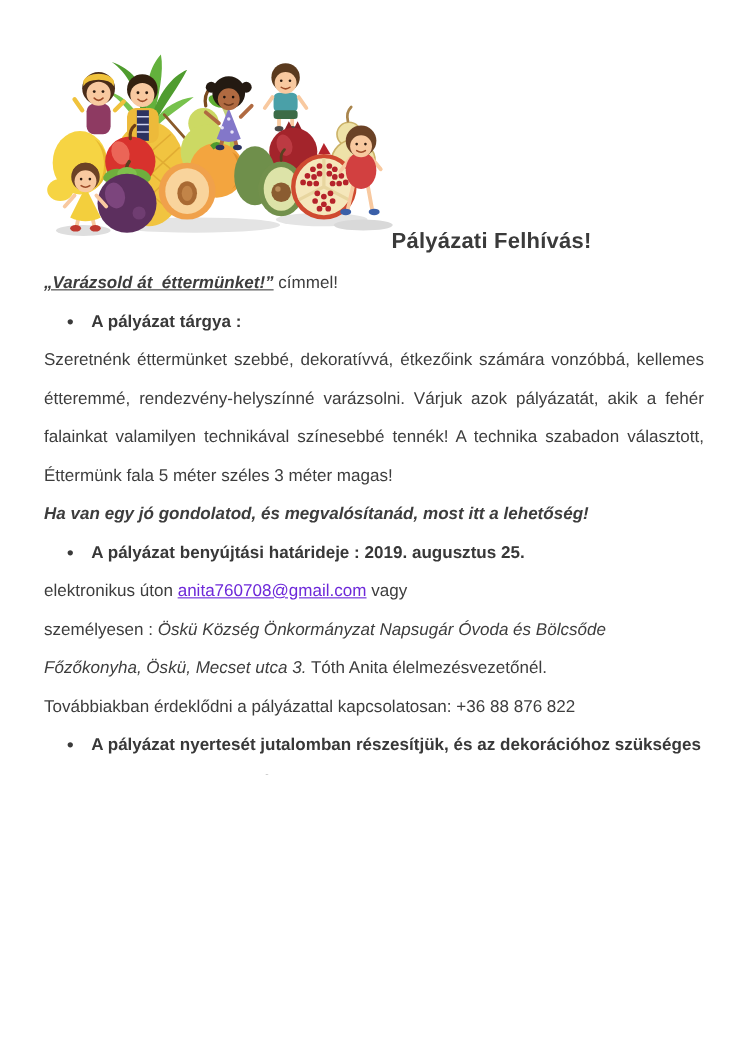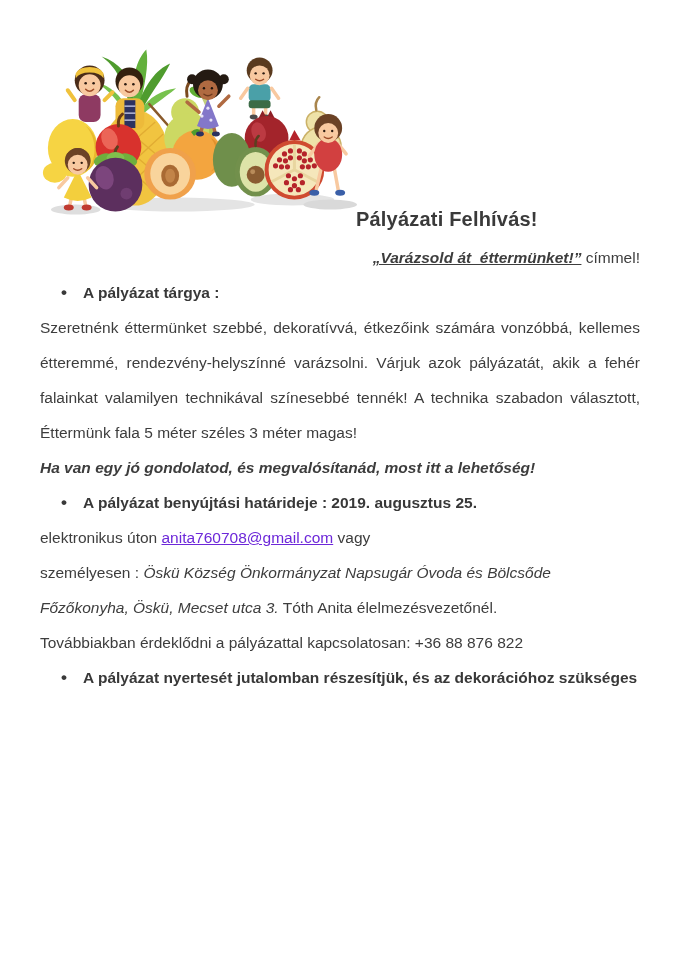--- a/index.html
+++ b/index.html
@@ -20,21 +20,21 @@
     position:absolute;left:356px;top:205px;
     font-size:20px;font-weight:bold;color:#3a3a3a;line-height:28px;
     letter-spacing:.2px;
   }
   
   .content{
     position:absolute;left:40px;top:240px;width:600px;
     font-size:15.5px;line-height:35px;color:#3d3d3d;
   }
   .content p{margin:0;}
-  .p-center{text-align:right;}
+  .p-center{text-align:left;}
   .p-justify{text-align:justify;}
   b,strong{font-weight:bold;color:#383838;}
   .bold-italic{font-weight:bold;font-style:italic;}
   .slogan-em{
     font-weight:bold;font-style:italic;text-decoration:underline;
     white-space:pre-wrap;
   }
   .italic{font-style:italic;}
   .bullet{
     position:relative;padding-left:43px;margin:0;

